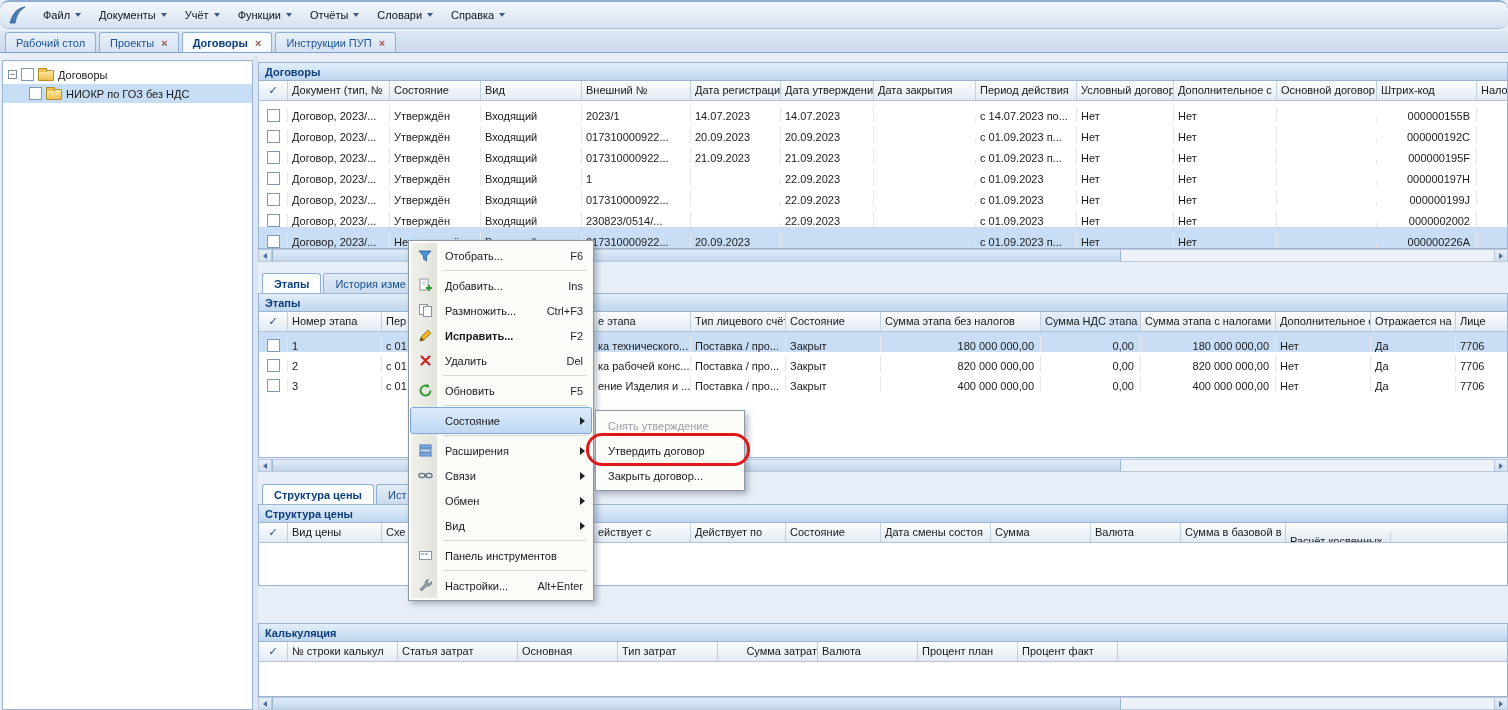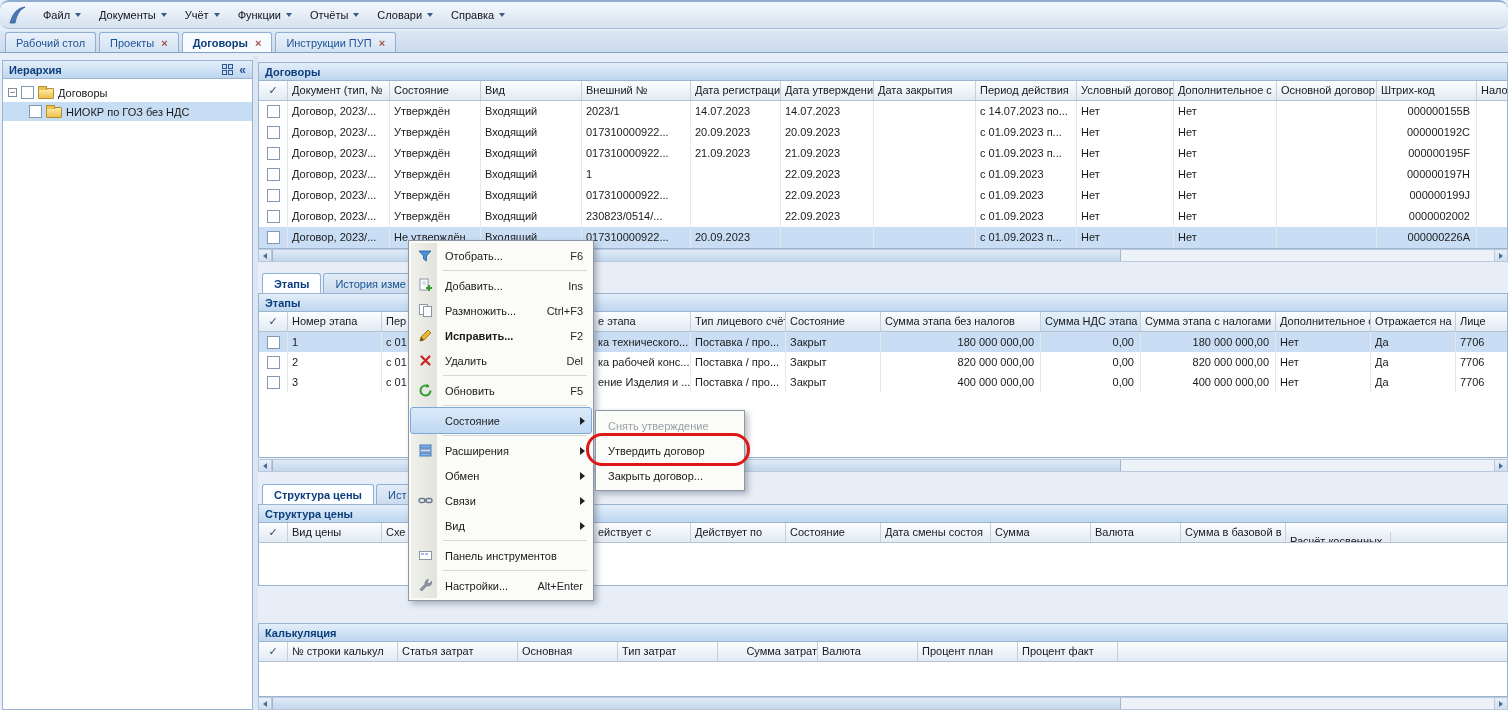--- a/index.html
+++ b/index.html
@@ -24,21 +24,21 @@
   .tab.active { background:#f7fbfe; font-weight:bold; color:#0d3e7c; }
   .tab-close { color:#a4524a; font-weight:bold; font-size:11px; line-height:10px; }
   .tab-close:empty { display:none; }
 
   
   .panel-header { height:18px; background:linear-gradient(#e3eefa,#bed6ee); border-bottom:1px solid #9ab4d2;
     color:#0d3e7c; font-weight:bold; display:flex; align-items:center; padding:0 6px; }
   .thead { display:flex; height:20px; background:linear-gradient(#fcfdfe,#e1eaf4); border-bottom:1px solid #b4c2d2; }
   .thead > div { flex:0 0 auto; border-right:1px solid #c6d0dc; padding:3px 0 0 4px; white-space:nowrap; overflow:hidden; color:#16181c; }
   .thead .idx-0 { text-align:center; padding:3px 0 0 0; color:#2e4a6b; }
-  .trow { display:flex; background:#fff; }
+  .trow { display:flex; background:#fff;align-items:flex-end; }
   .trow > div { flex:0 0 auto; border-right:1px solid #e6e8ec; padding:4px 4px 0 4px; white-space:nowrap; overflow:hidden; }
   .trow.selected { background:#c9def4; }
   .cb { width:13px; height:13px; border:1px solid #8298b3; background:#fff; display:inline-block; }
   .cbcell { display:flex; align-items:center; justify-content:center; padding:0 !important; }
 
   
   .left-panel { position:absolute; left:2px; top:60px; width:251px; bottom:0; background:#fff; border:1px solid #9ab4d2; z-index:2; }
   .hier-actions { margin-left:auto; display:flex; gap:6px; align-items:center; color:#2a578f; font-weight:normal; }
   .collapse-glyph { font-size:12px; font-weight:bold; color:#2a578f; }
   .tree { padding-top:4px; }
@@ -213,32 +213,20 @@
       <span>Договоры</span>
       <span class="tab-close">×</span>
     </div>
     <div class="tab idx-3">
       <span>Инструкции ПУП</span>
       <span class="tab-close">×</span>
     </div>
 </div>
 
 <div class="left-panel">
-  <div class="panel-header">
-    <span>Иерархия</span>
-    <span class="hier-actions">
-      <svg width="11" height="11" viewBox="0 0 11 11">
-        <rect x="0.5" y="0.5" width="4" height="4" fill="#cfe0f2" stroke="#2a578f"></rect>
-        <rect x="6.5" y="0.5" width="4" height="4" fill="#cfe0f2" stroke="#2a578f"></rect>
-        <rect x="0.5" y="6.5" width="4" height="4" fill="#cfe0f2" stroke="#2a578f"></rect>
-        <rect x="6.5" y="6.5" width="4" height="4" fill="#cfe0f2" stroke="#2a578f"></rect>
-      </svg>
-      <span class="collapse-glyph">«</span>
-    </span>
-  </div>
   <div class="tree">
     <div class="tree-row">
       <span class="expander">−</span>
       <span class="cb"></span>
       <span class="folder"></span>
       <span>Договоры</span>
     </div>
     <div class="tree-row selected">
       <span class="tree-indent"></span>
       <span class="cb"></span>
@@ -641,37 +629,37 @@
           <rect x="2" y="2" width="11" height="3" fill="#7fb2e5" stroke="#4a7ab8"></rect>
           <rect x="2" y="6" width="11" height="3" fill="#cfe2f5" stroke="#4a7ab8"></rect>
           <rect x="2" y="10" width="11" height="3" fill="#7fb2e5" stroke="#4a7ab8"></rect>
         </svg>
     </span>
     <span class="lbl">Расширения</span>
     <span class="arrow-r"></span>
   </div>
 
   <div class="ctx-item">
-    <span class="lbl">Обмен</span>
-    <span class="arrow-r"></span>
-  </div>
-
-  <div class="ctx-item">
     <span class="ico">
       <svg width="15" height="15" viewBox="0 0 15 15">
           <rect x="1" y="5.5" width="6" height="4" rx="2" fill="none" stroke="#6b7a8c" stroke-width="1.4"></rect>
           <rect x="8" y="5.5" width="6" height="4" rx="2" fill="none" stroke="#6b7a8c" stroke-width="1.4"></rect>
           <line x1="6" y1="7.5" x2="9" y2="7.5" stroke="#6b7a8c" stroke-width="1.4"></line>
         </svg>
     </span>
     <span class="lbl">Связи</span>
     <span class="arrow-r"></span>
   </div>
 
   <div class="ctx-item">
+    <span class="lbl">Обмен</span>
+    <span class="arrow-r"></span>
+  </div>
+
+  <div class="ctx-item">
     <span class="lbl">Вид</span>
     <span class="arrow-r"></span>
   </div>
   <div class="ctx-sep"></div>
 
   <div class="ctx-item">
     <span class="ico">
       <svg width="15" height="15" viewBox="0 0 15 15">
           <rect x="1.5" y="3.5" width="12" height="8" fill="#fff" stroke="#8a97a5"></rect>
           <rect x="3" y="5" width="3" height="2" fill="#9fc1e4"></rect>

